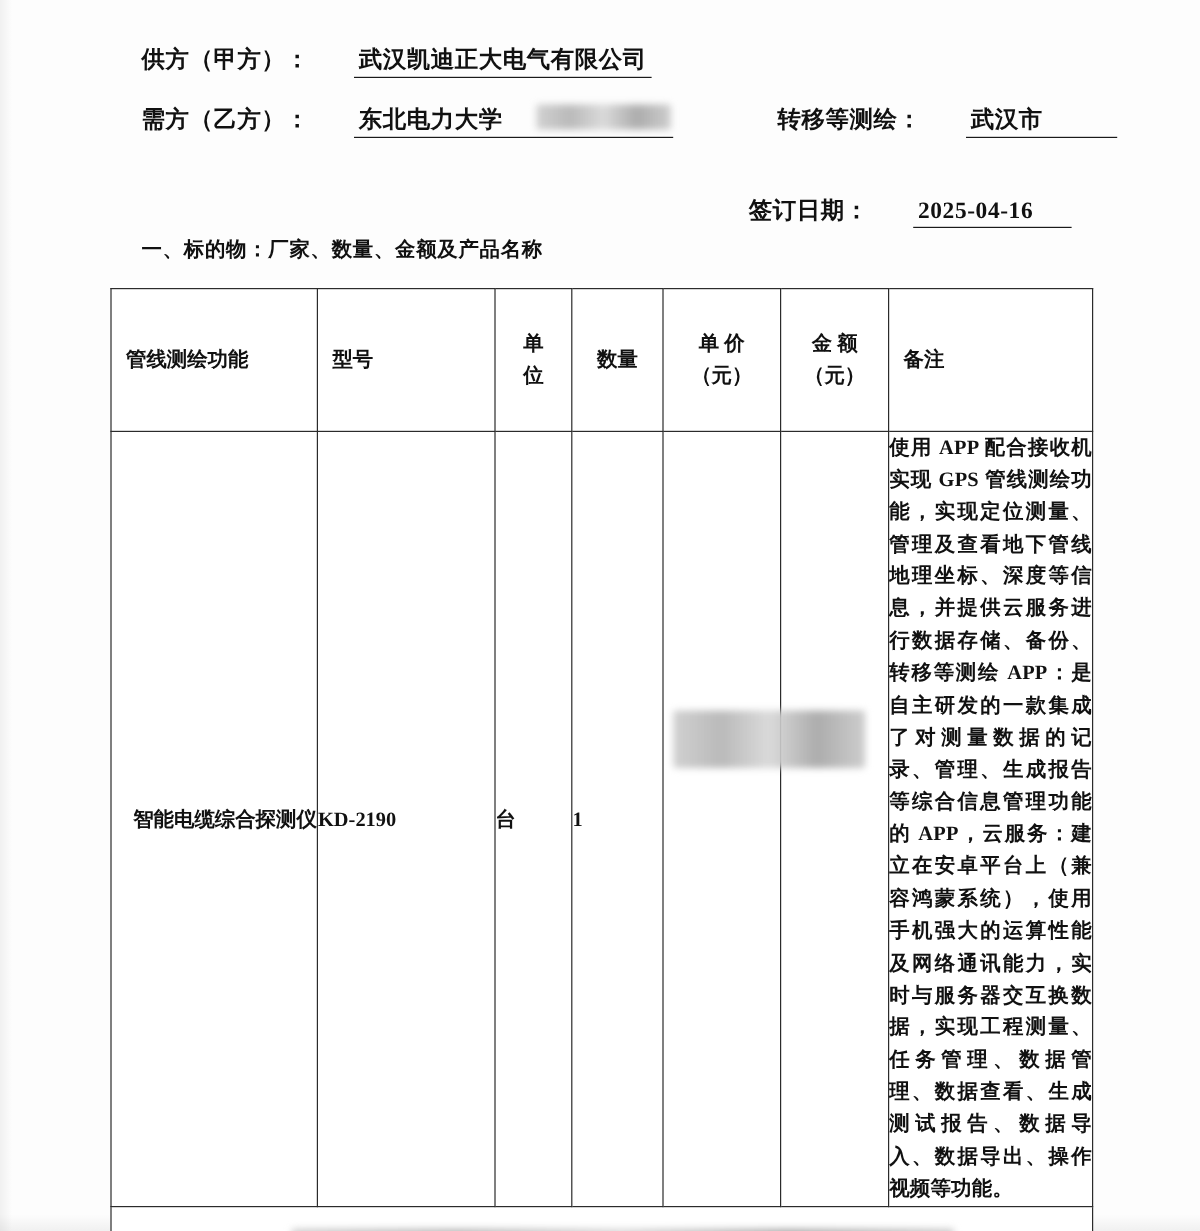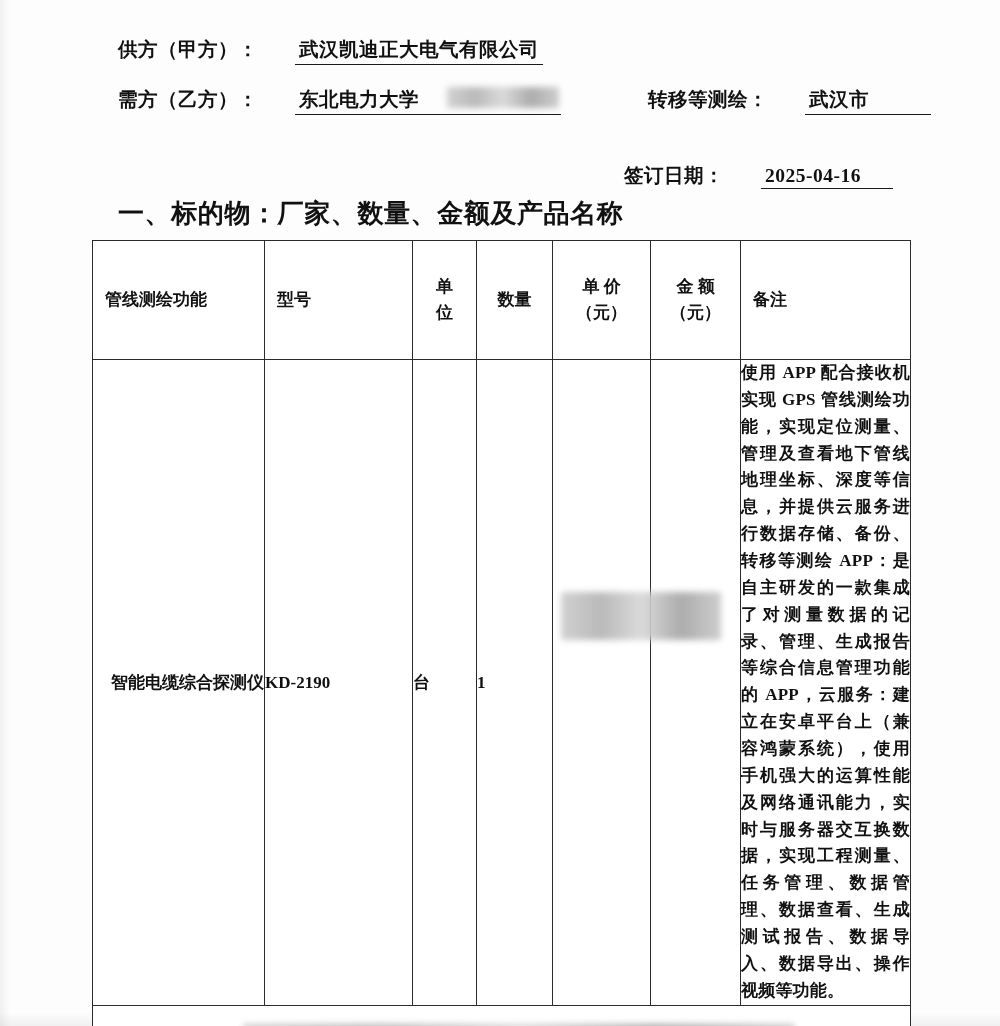--- a/index.html
+++ b/index.html
@@ -75,21 +75,21 @@
     top: 1px;
     width: 112px;
     height: 21px;
   }
 
   
   .section-title {
     position: absolute;
     left: 118px;
     top: 196px;
-    font-size: 26px;
+    font-size: 17px;
     font-weight: 700;
     letter-spacing: 0.6px;
     white-space: nowrap;
     font-family: Liberation Serif, serif;
   }
 
   
   .tbl-wrap {
     position: absolute;
     left: 92px;

